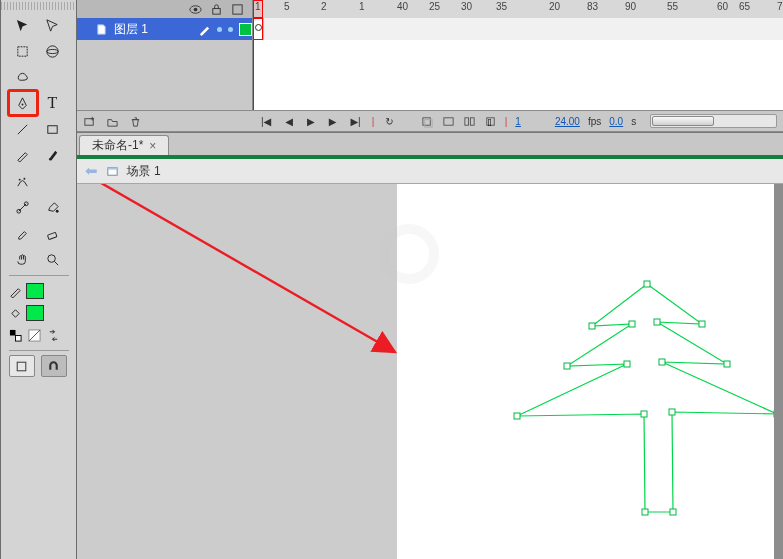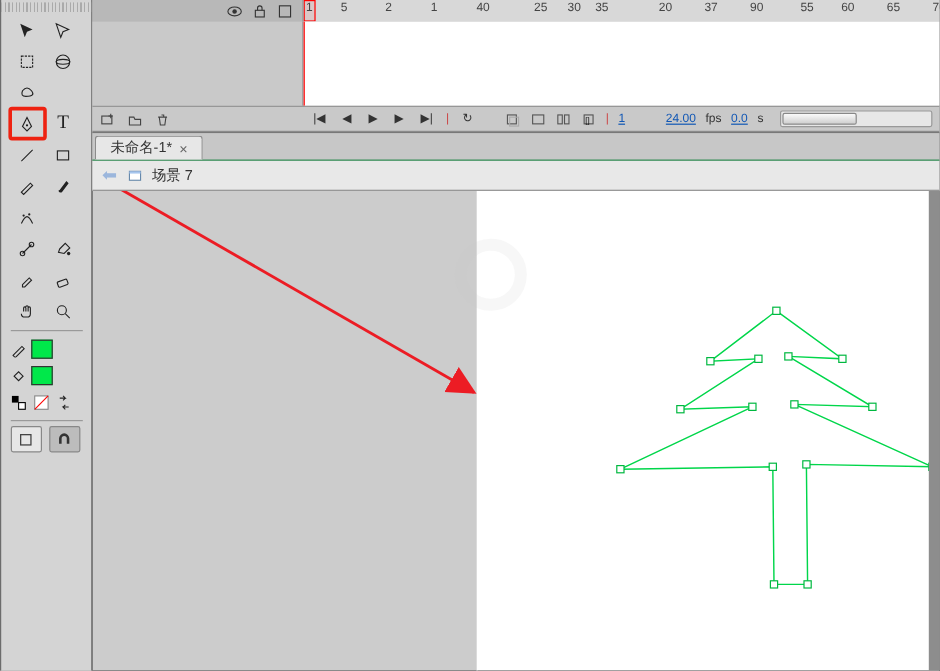--- a/index.html
+++ b/index.html
@@ -41,21 +41,21 @@
   .tl-blank .r{flex:1;background:#ffffff;position:relative}
   .tl-blank .r::before{content:"";position:absolute;left:0;top:0;bottom:0;border-left:1px solid red}
   
   .tl-foot{height:20px;display:flex;align-items:center;background:#c9c9c9;border-top:1px solid #8b8b8b;border-bottom:1px solid #8b8b8b}
   .tl-foot .l{width:175px;display:flex;align-items:center;gap:10px;padding-left:6px;box-sizing:border-box}
   .tl-foot .r{flex:1;display:flex;align-items:center;gap:8px;padding-left:6px;font-size:10px;color:#333}
   .fps,.sec{color:#1157b5;text-decoration:underline}
   .hscroll{flex:1;height:12px;background:#e7e7e7;border:1px solid #999;border-radius:2px;margin:0 6px;position:relative}
   .hscroll .thumb{position:absolute;left:1px;top:1px;bottom:1px;width:60px;background:linear-gradient(#fafafa,#cfcfcf);border:1px solid #888;border-radius:2px}
   
-  .doc-tabbar{height:22px;background:#c7c7c7;display:flex;align-items:stretch;border-bottom:1px solid #15803d}
+  .doc-tabbar{height:22px;background:#c7c7c7;display:flex;align-items:stretch;border-bottom:4px solid #15803d}
   .doc-tab{padding:0 12px;display:flex;align-items:center;background:#e7e7e7;border:1px solid #8b8b8b;border-bottom:none;border-radius:3px 3px 0 0;margin-top:2px;margin-left:2px;font-size:12px;color:#333}
   .doc-x{margin-left:6px;color:#666}
   
   .scenebar{height:24px;background:#e8e8e8;display:flex;align-items:center;gap:8px;padding-left:8px;border-bottom:1px solid #a7a7a7;font-size:12px;color:#333}
   .scenebar .back{color:#9bb6dc;font-size:15px}
   
   .stagewrap{flex:1;position:relative;background:#1f1f1f;overflow:hidden}
   .pasteboard{position:absolute;left:0;top:0;width:320px;bottom:0;background:#cccccc;border-right:1px solid #8a8a8a}
   .stage{position:absolute;left:320px;top:0;right:0;bottom:0;background:#ffffff}
   .watermark{position:absolute;top:40px;left:-18px;width:40px;height:40px;border:10px solid rgba(200,200,200,.15);border-radius:50%}
@@ -233,30 +233,48 @@
                 <rect x="2" y="2" width="10" height="10" fill="none" stroke="#333"></rect>
               </svg></span>
         </div>
         <div class="ruler">
           <div class="mini-frame-marker-red"></div>
           <span class="tick" style="left:2px">1</span>
           <span class="tick" style="left:31px">5</span>
           <span class="tick" style="left:68px">2</span>
           <span class="tick" style="left:106px">1</span>
           <span class="tick" style="left:144px">40</span>
-          <span class="tick" style="left:192px">25</span>
-          <span class="tick" style="left:220px">30</span>
+          <span class="tick" style="left:176px">25</span>
+          <span class="tick" style="left:208px">30</span>
           <span class="tick" style="left:243px">35</span>
           <span class="tick" style="left:296px">20</span>
-          <span class="tick" style="left:334px">37</span>
+          <span class="tick" style="left:334px">83</span>
           <span class="tick" style="left:372px">90</span>
           <span class="tick" style="left:414px">55</span>
-          <span class="tick" style="left:448px">60</span>
+          <span class="tick" style="left:464px">60</span>
           <span class="tick" style="left:486px">65</span>
           <span class="tick" style="left:524px">70</span>
+        </div>
+      </div>
+      <div class="layerrow">
+        <div class="cell">
+          <span class="smic"><svg viewBox="0 0 14 14">
+                <path d="M3 2h6l2 2v8h-8z" fill="#fff" stroke="#99bdf0"></path>
+              </svg></span>
+          <span>图层 1</span>
+          <span style="flex:1"></span>
+          <span class="smic"><svg viewBox="0 0 14 14">
+                <path d="M2 12l8-8 2 2-8 8z" fill="#fff"></path>
+              </svg></span>
+          <span style="width:5px;height:5px;border-radius:50%;background:#9fd1ff"></span>
+          <span style="width:5px;height:5px;border-radius:50%;background:#9fd1ff"></span>
+          <span style="width:11px;height:11px;background:#00c140;border:1px solid #fff"></span>
+        </div>
+        <div class="track">
+          <div class="frame1"></div>
         </div>
       </div>
       <div class="tl-blank">
         <div class="l"></div>
         <div class="r"></div>
       </div>
       <div class="tl-foot">
         <div class="l">
           <span class="smic"><svg viewBox="0 0 14 14">
                 <rect x="2" y="4" width="9" height="7" fill="none" stroke="#444"></rect>
@@ -313,21 +331,21 @@
         <span class="doc-x">×</span>
       </div>
     </div>
 
     <div class="scenebar">
       <span class="back">⬅</span>
       <span class="smic"><svg viewBox="0 0 14 14">
             <rect x="2" y="3" width="10" height="8" fill="#fff" stroke="#68a"></rect>
             <rect x="2" y="3" width="10" height="2" fill="#a7c6ee"></rect>
           </svg></span>
-      <span>场景 7</span>
+      <span>场景 1</span>
     </div>
 
     <div class="stagewrap">
       <div class="pasteboard"></div>
       <div class="stage">
         <div class="watermark"></div>
 
         <svg class="tree-svg" width="320" height="280">
           <g stroke="#00d64a" fill="none" stroke-width="1.2">
             <path d="M150 10 L205 50 L160 48 L230 90 L165 88 L280 140 L175 138 L176 238 L148 238 L147 140 L20 142 L130 90 L70 92 L135 50 L95 52 Z"></path>

